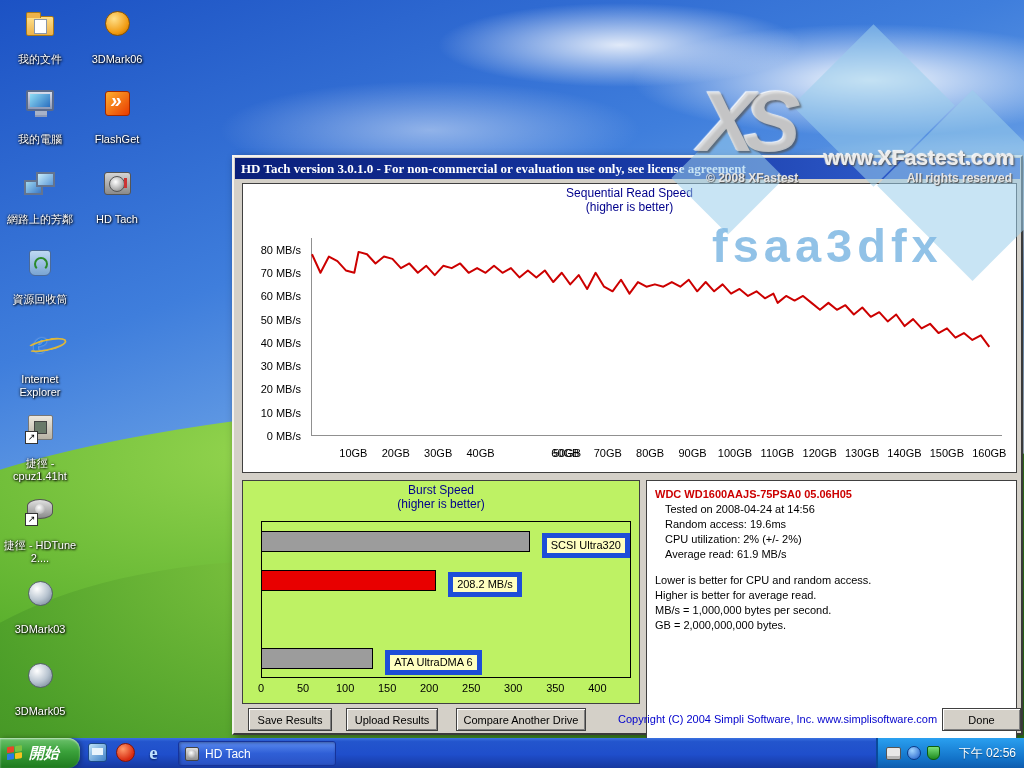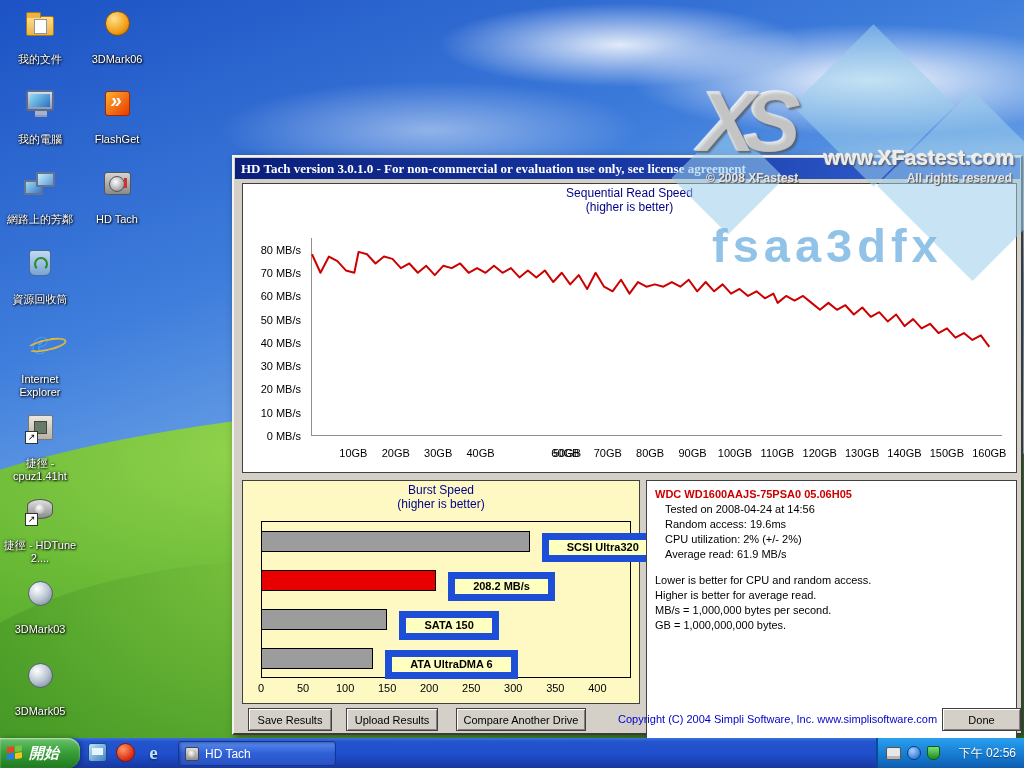--- a/index.html
+++ b/index.html
@@ -81,25 +81,25 @@
   .chart-sub { text-align:center; color:#00008b; font-size:12px; }
 
   .seq-panel { position:absolute; left:8px; top:26px; width:775px; height:290px; background:#fff; border:1px solid #404040; }
   .seq-plot { position:absolute; left:68px; top:54px; right:14px; bottom:36px; border-left:1px solid #909090; border-bottom:1px solid #909090; }
   .seq-plot svg { position:absolute; inset:0; width:100%; height:100%; overflow:visible; }
   .seq-ylabels { position:absolute; left:4px; top:54px; bottom:36px; width:60px; }
   .ytick { position:absolute; right:6px; font-size:11px; color:#000; transform:translateY(-50%); white-space:nowrap; }
   .seq-xlabels { position:absolute; left:68px; right:14px; bottom:10px; height:15px; }
   .xtick { position:absolute; font-size:11px; color:#000; transform:translateX(-50%); white-space:nowrap; }
 
-  .burst-panel { position:absolute; left:8px; top:323px; width:398px; height:224px; background:#fef9c3; border:1px solid #404040; }
+  .burst-panel { position:absolute; left:8px; top:323px; width:398px; height:224px; background:#bef264; border:1px solid #404040; }
   .burst-plot { position:absolute; left:18px; top:40px; width:370px; height:157px; border:1px solid #000; }
   .burst-row { position:absolute; left:0; right:0; height:39px; }
   .burst-bar { position:absolute; left:0; top:9px; height:21px; border:1px solid #000; border-left:none; }
-  .bar-label { position:absolute; top:11px; font-size:11px; background:#ffffc0; border:7px solid #1d4ed8; padding:0 18px; line-height:15px; white-space:nowrap; color:#000;font-weight:bold; }
+  .bar-label { position:absolute; top:11px; font-size:11px; background:#ffffc0; border:5px solid #1d4ed8; padding:0 4px; line-height:15px; white-space:nowrap; color:#000; }
   .burst-xlabels { position:absolute; left:18px; width:370px; top:201px; height:14px; }
 
   .info-panel { position:absolute; left:412px; top:323px; width:371px; height:274px; background:#fff; border:1px solid #404040; font-size:11px; color:#000; }
   .info-drive { color:#cc0000; font-weight:bold; margin:7px 8px 3px 8px; font-size:11px; }
   .info-detail { margin:3px 8px 3px 18px; }
   .info-notes { margin-top:14px; }
   .info-note { margin:3px 8px; }
 
   .xpbtn { position:absolute; top:551px; height:23px; background:#d4d0c8; border:1px solid #404040;
     box-shadow: inset 1px 1px 0 #ffffff, inset -1px -1px 0 #808080; font-size:11px;
@@ -286,24 +286,20 @@
       <div class="chart-sub">(higher is better)</div>
       <div class="burst-plot" id="burst-plot">
           <div class="burst-row" style="top: 0px;">
             <div class="burst-bar" style="width: 72.7273%; background: rgb(156, 156, 156);"></div>
             <div class="bar-label" style="left: calc(72.7273% + 12px);">SCSI Ultra320</div>
           </div>
           <div class="burst-row" style="top: 39px;">
             <div class="burst-bar" style="width: 47.3182%; background: rgb(232, 0, 0);"></div>
             <div class="bar-label" style="left: calc(47.3182% + 12px);">208.2 MB/s</div>
           </div>
-          <div class="burst-row" style="top: 78px;">
-            <div class="burst-bar" style="width: 34.0909%; background: rgb(156, 156, 156);"></div>
-            <div class="bar-label" style="left: calc(34.0909% + 12px);">SATA 150</div>
-          </div>
           <div class="burst-row" style="top: 117px;">
             <div class="burst-bar" style="width: 30.2273%; background: rgb(156, 156, 156);"></div>
             <div class="bar-label" style="left: calc(30.2273% + 12px);">ATA UltraDMA 6</div>
           </div>
         </div>
       <div class="burst-xlabels" id="burst-xlabels">
           <div class="xtick" style="left: 0%;">0</div>
           <div class="xtick" style="left: 11.3636%;">50</div>
           <div class="xtick" style="left: 22.7273%;">100</div>
           <div class="xtick" style="left: 34.0909%;">150</div>
@@ -318,21 +314,21 @@
     <div class="info-panel">
       <div class="info-drive">WDC WD1600AAJS-75PSA0 05.06H05</div>
       <div class="info-detail">Tested on 2008-04-24 at 14:56</div>
       <div class="info-detail">Random access: 19.6ms</div>
       <div class="info-detail">CPU utilization: 2% (+/- 2%)</div>
       <div class="info-detail">Average read: 61.9 MB/s</div>
       <div class="info-notes">
         <div class="info-note">Lower is better for CPU and random access.</div>
         <div class="info-note">Higher is better for average read.</div>
         <div class="info-note">MB/s = 1,000,000 bytes per second.</div>
-        <div class="info-note">GB = 1,000,000,000 bytes.</div>
+        <div class="info-note">GB = 2,000,000,000 bytes.</div>
       </div>
     </div>
 
     <button class="xpbtn" style="left:14px;width:84px;">Save Results</button>
     <button class="xpbtn" style="left:112px;width:92px;">Upload Results</button>
     <button class="xpbtn" style="left:222px;width:130px;">Compare Another Drive</button>
     <div class="copyright">Copyright (C) 2004 Simpli Software, Inc. www.simplisoftware.com</div>
     <button class="xpbtn" style="left:708px;width:79px;">Done</button>
   </div>
 

